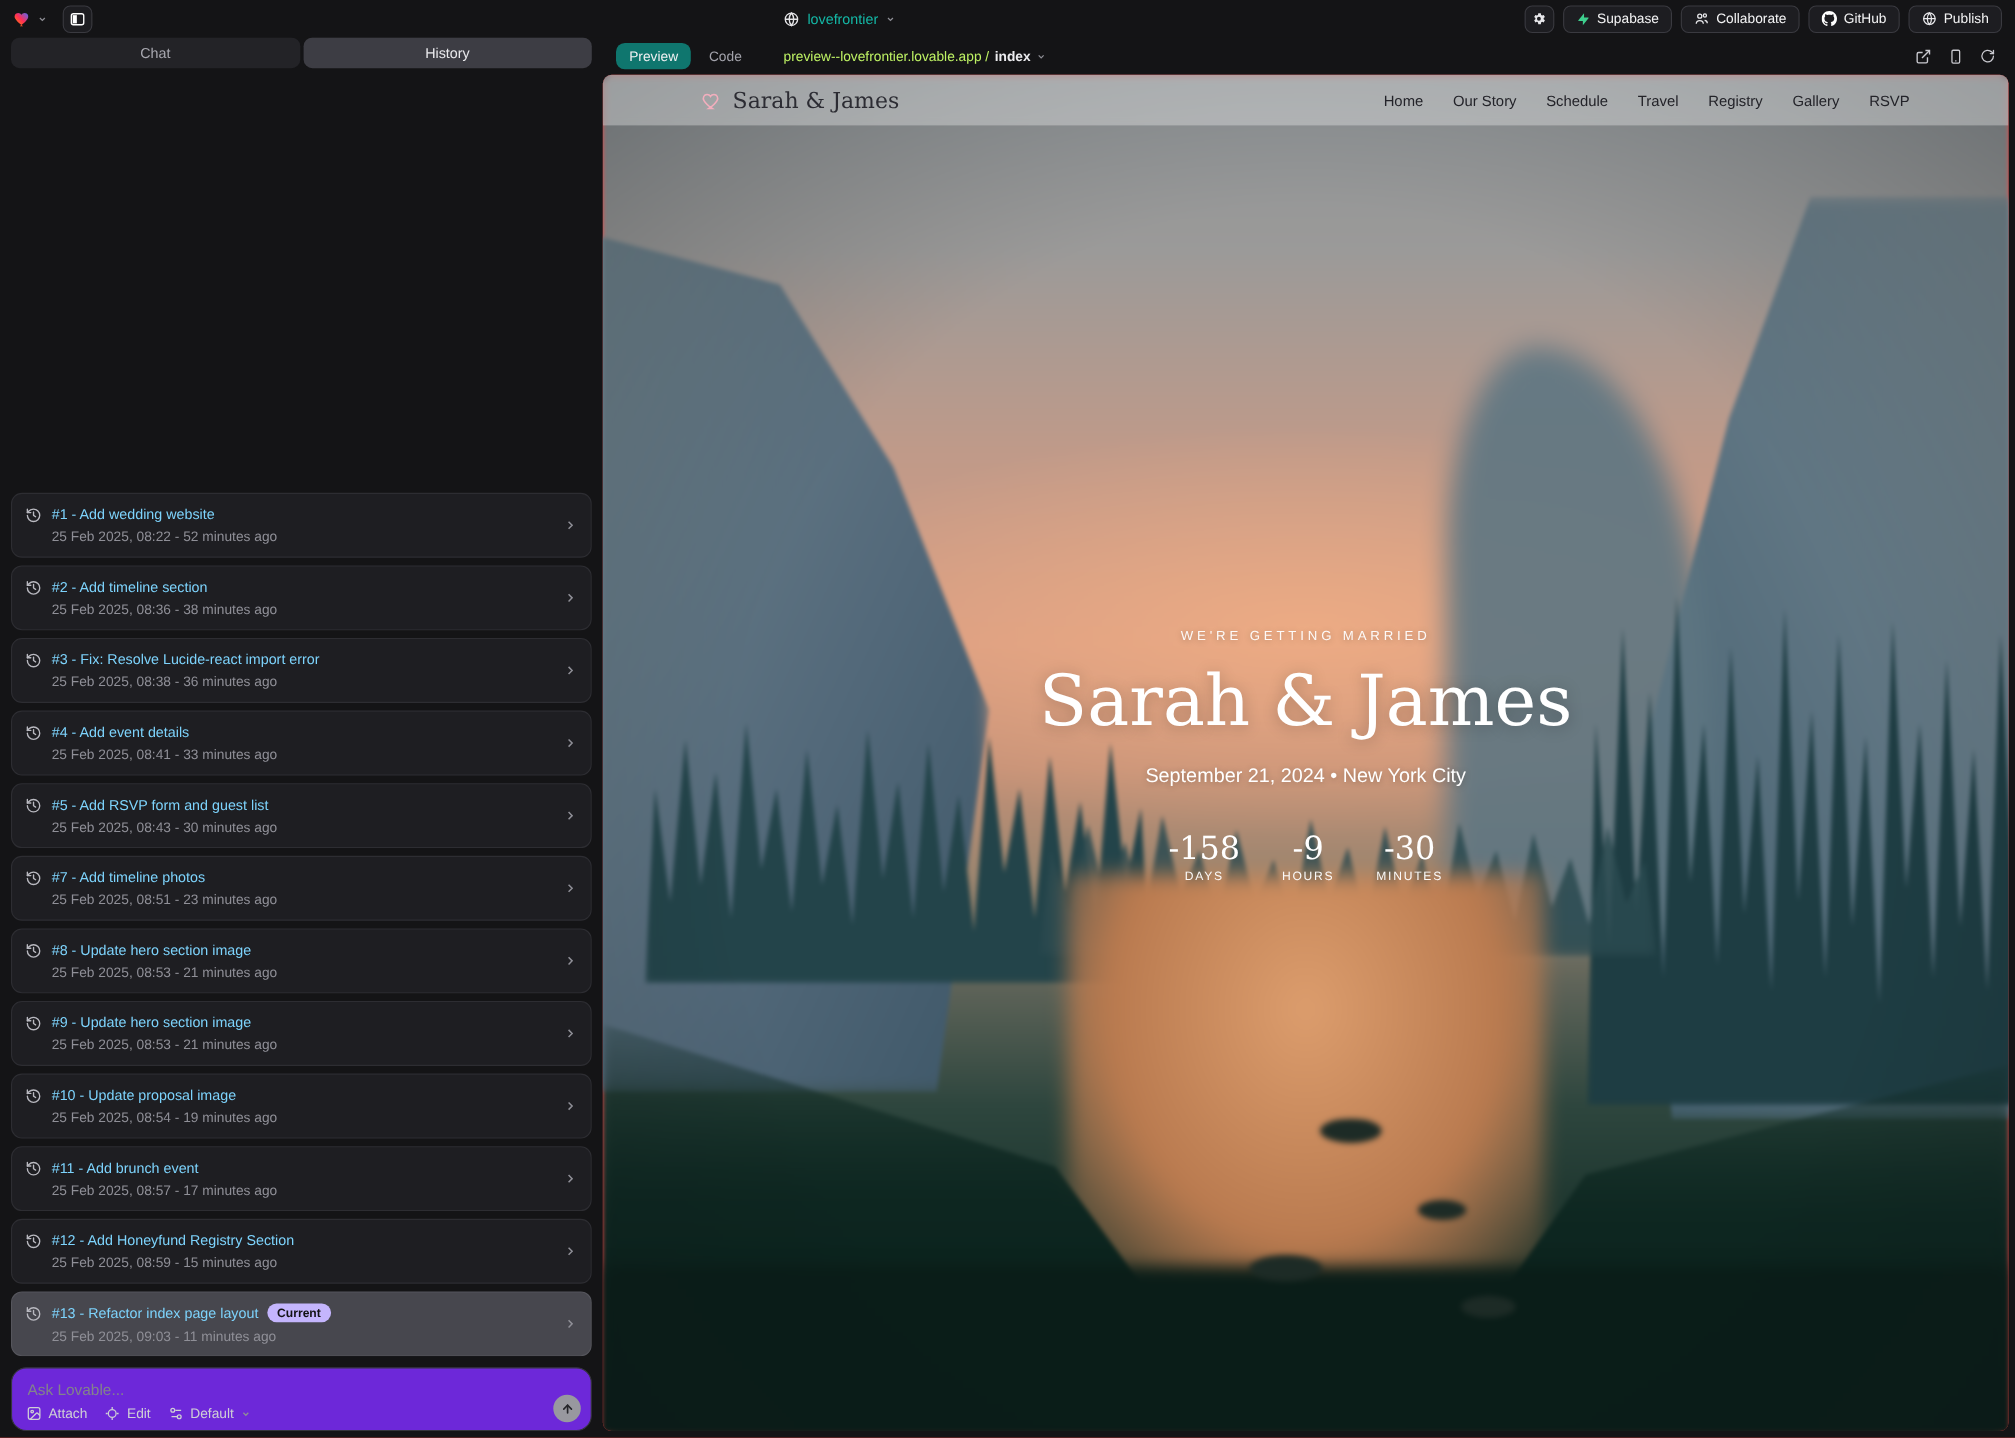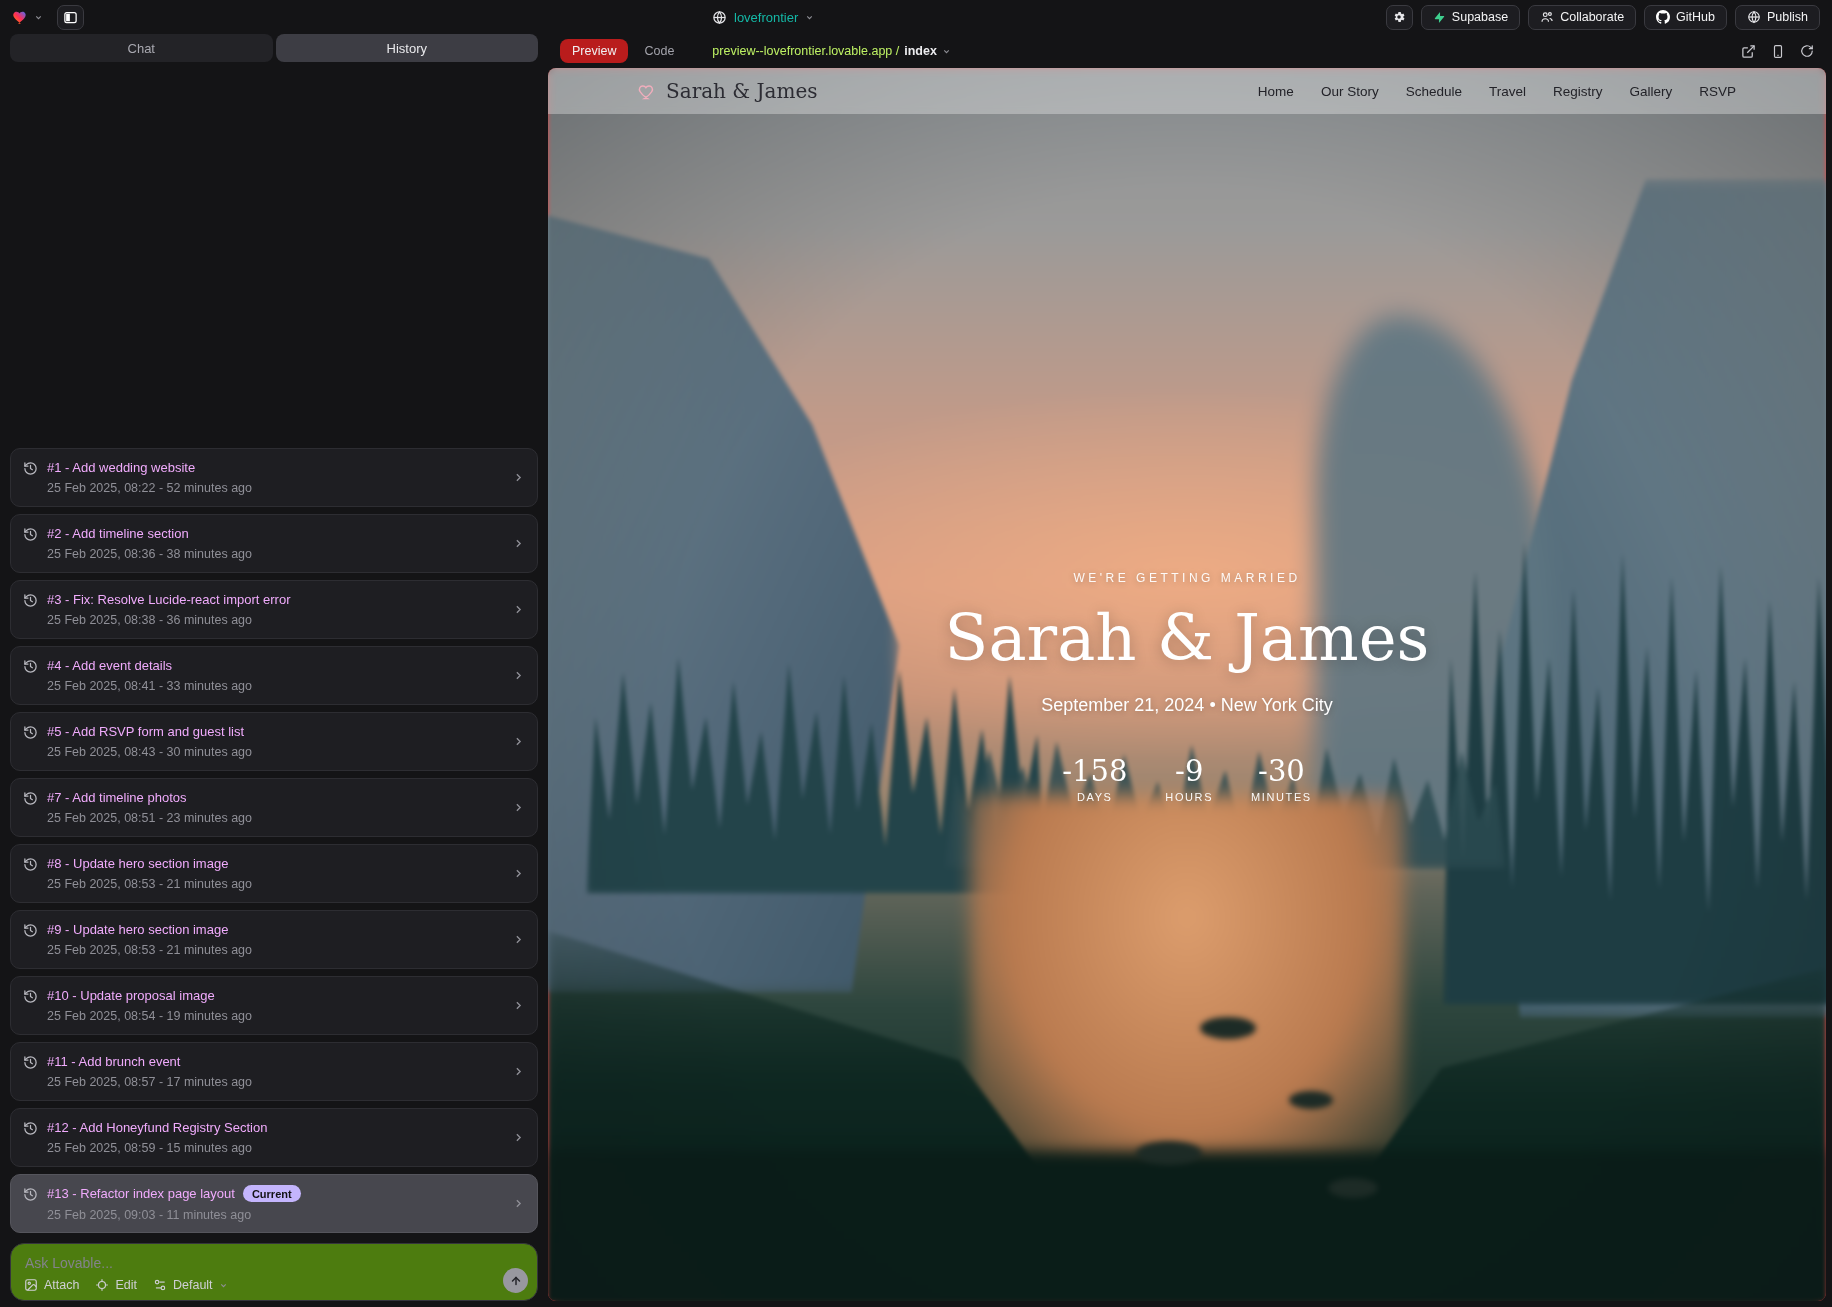--- a/index.html
+++ b/index.html
@@ -36,41 +36,41 @@
     font-size:13px; color:#a8a8b0; background:#232327; cursor:pointer; }
   .tab.active { background:#3d3d44; color:#e9e9ec; }
 
   .history-list { flex:1; display:flex; flex-direction:column; justify-content:flex-end; gap:7px; margin-top:8px; overflow:hidden; }
   .history-item { height:59px; flex:0 0 59px; border:1px solid #2d2d32; border-radius:10px; background:#1e1e22;
     display:flex; align-items:center; padding:0 12px; gap:9px; cursor:pointer; }
   .history-item.current { background:#47474e; border-color:#55555c; }
   .hi-icon { color:#b9b9c0; flex:0 0 auto; align-self:flex-start; margin-top:12px; }
   .hi-body { flex:1; min-width:0; }
   .hi-title-row { display:flex; align-items:center; gap:8px; }
-  .hi-title { font-size:13px; color:#f0abfc; white-space:nowrap; }
+  .hi-title { font-size:13px; color:#7dd3fc; white-space:nowrap; }
   .hi-badge { background:#c4b5fd; color:#121214; font-size:11px; font-weight:600; border-radius:999px; padding:2.5px 9px; }
   .hi-time { font-size:12.5px; color:#8f8f97; margin-top:6px; }
   .hi-chev { color:#8f8f97; flex:0 0 auto; }
 
   
   .composer { position:relative; height:58px; margin:10px 0 6px; border:1px solid #35353c;
-    border-radius:14px; background:#4d7c0f; }
+    border-radius:14px; background:#6d28d9; }
   .composer input { position:absolute; top:8px; left:14px; right:60px; height:22px; background:transparent;
     border:none; outline:none; color:#e4e4e7; font-size:14px; font-family:"Liberation Sans",sans-serif; }
   .composer input::placeholder { color:#83838b; }
   .composer-row { position:absolute; left:13px; bottom:8px; display:flex; align-items:center; gap:16px; }
   .composer-action { display:flex; align-items:center; gap:6px; color:#cfcfd5; font-size:12.5px; cursor:pointer; }
   .send-btn { position:absolute; right:9px; bottom:7px; width:25px; height:25px; border-radius:50%;
     background:#98989f; border:none; color:#26262b; display:flex; align-items:center; justify-content:center;
     font-size:14px; font-weight:bold; cursor:pointer; }
 
   
   .preview-toolbar { height:34px; display:flex; align-items:center; padding:0 4px 0 12px; gap:14px; }
   .pv-tab { font-size:12.5px; color:#a3a3ab; padding:5px 12px; border-radius:8px; cursor:pointer; }
-  .pv-tab.active { background:#b91c1c; color:#f0f0f2; }
+  .pv-tab.active { background:#0f766e; color:#f0f0f2; }
   .pv-url { display:flex; align-items:center; gap:5px; margin-left:12px; font-size:12.5px; cursor:pointer; }
   .pv-url .base { color:#bef264; }
   .pv-url .page { color:#ececef; font-weight:600; }
   .pv-icons { margin-left:auto; display:flex; align-items:center; gap:15px; color:#c9c9cf; padding-right:8px; }
   .pv-icons > * { cursor:pointer; }
 
   
   .site-frame { position:relative; flex:1; border-radius:8px; overflow:hidden; background:#ef4444; }
   .scene { position:absolute; inset:0; filter:blur(2px); }
   .sky { position:absolute; inset:0; background:linear-gradient(180deg,

